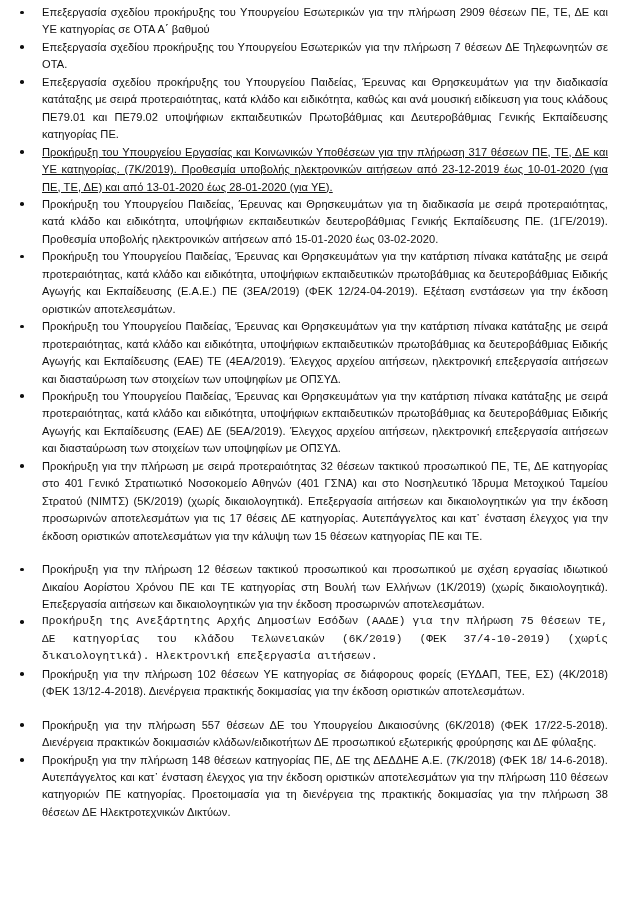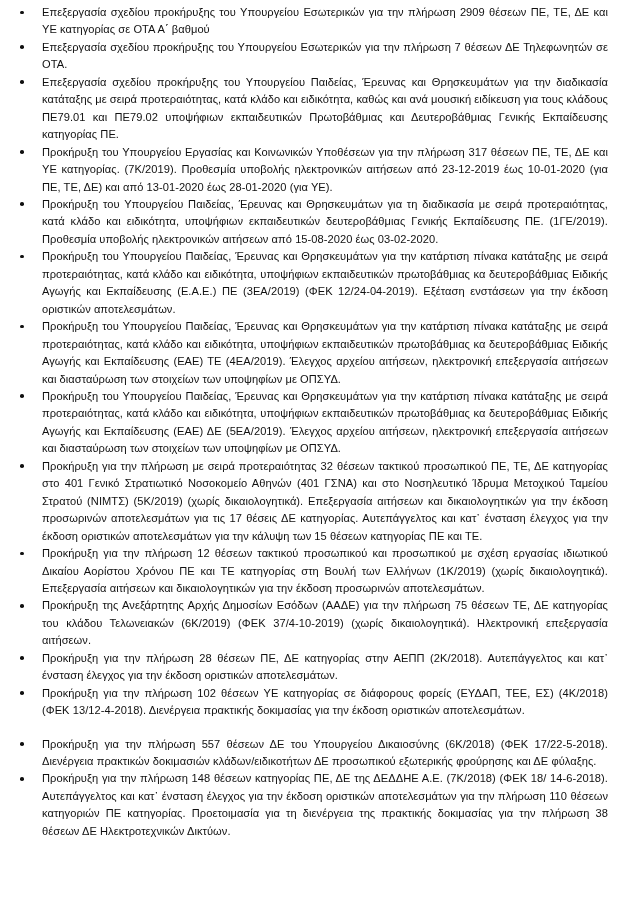--- a/index.html
+++ b/index.html
@@ -70,53 +70,49 @@
       <li class="bullet-item">
         <span class="bullet-marker" style="background: rgb(16, 16, 16);"></span>
         <span class="item-text" style="color: rgb(16, 16, 16);">Επεξεργασία σχεδίου προκήρυξης του Υπουργείου Εσωτερικών για την πλήρωση 7 θέσεων ΔΕ Τηλεφωνητών σε ΟΤΑ.</span>
       </li>
       <li class="bullet-item">
         <span class="bullet-marker" style="background: rgb(16, 16, 16);"></span>
         <span class="item-text" style="color: rgb(16, 16, 16);">Επεξεργασία σχεδίου προκήρυξης του Υπουργείου Παιδείας, Έρευνας και Θρησκευμάτων για την διαδικασία κατάταξης με σειρά προτεραιότητας, κατά κλάδο και ειδικότητα, καθώς και ανά μουσική ειδίκευση για τους κλάδους ΠΕ79.01 και ΠΕ79.02 υποψήφιων εκπαιδευτικών Πρωτοβάθμιας και Δευτεροβάθμιας Γενικής Εκπαίδευσης κατηγορίας ΠΕ.</span>
       </li>
       <li class="bullet-item">
         <span class="bullet-marker" style="background: rgb(16, 16, 16);"></span>
-        <span class="item-text" style="color: rgb(16, 16, 16);">Προκήρυξη του Υπουργείου Εργασίας και Κοινωνικών Υποθέσεων για την πλήρωση 317 θέσεων ΠΕ, ΤΕ, ΔΕ και ΥΕ κατηγορίας. (7Κ/2019). Προθεσμία υποβολής ηλεκτρονικών αιτήσεων από 23-12-2019 έως 10-01-2020 (για ΠΕ, ΤΕ, ΔΕ) και από 13-01-2020 έως 28-01-2020 (για ΥΕ).</span>
+        <span class="item-text" style="color: rgb(16, 16, 16); text-decoration: underline;">Προκήρυξη του Υπουργείου Εργασίας και Κοινωνικών Υποθέσεων για την πλήρωση 317 θέσεων ΠΕ, ΤΕ, ΔΕ και ΥΕ κατηγορίας. (7Κ/2019). Προθεσμία υποβολής ηλεκτρονικών αιτήσεων από 23-12-2019 έως 10-01-2020 (για ΠΕ, ΤΕ, ΔΕ) και από 13-01-2020 έως 28-01-2020 (για ΥΕ).</span>
       </li>
       <li class="bullet-item">
         <span class="bullet-marker" style="background: rgb(16, 16, 16);"></span>
-        <span class="item-text" style="color: rgb(16, 16, 16);">Προκήρυξη του Υπουργείου Παιδείας, Έρευνας και Θρησκευμάτων για τη διαδικασία με σειρά προτεραιότητας, κατά κλάδο και ειδικότητα, υποψήφιων εκπαιδευτικών δευτεροβάθμιας Γενικής Εκπαίδευσης ΠΕ. (1ΓΕ/2019). Προθεσμία υποβολής ηλεκτρονικών αιτήσεων από 15-08-2020 έως 03-02-2020.</span>
+        <span class="item-text" style="color: rgb(16, 16, 16);">Προκήρυξη του Υπουργείου Παιδείας, Έρευνας και Θρησκευμάτων για τη διαδικασία με σειρά προτεραιότητας, κατά κλάδο και ειδικότητα, υποψήφιων εκπαιδευτικών δευτεροβάθμιας Γενικής Εκπαίδευσης ΠΕ. (1ΓΕ/2019). Προθεσμία υποβολής ηλεκτρονικών αιτήσεων από 15-01-2020 έως 03-02-2020.</span>
       </li>
       <li class="bullet-item">
         <span class="bullet-marker" style="background: rgb(16, 16, 16);"></span>
         <span class="item-text" style="color: rgb(16, 16, 16);">Προκήρυξη του Υπουργείου Παιδείας, Έρευνας και Θρησκευμάτων για την κατάρτιση πίνακα κατάταξης με σειρά προτεραιότητας, κατά κλάδο και ειδικότητα, υποψήφιων εκπαιδευτικών πρωτοβάθμιας κα δευτεροβάθμιας Ειδικής Αγωγής και Εκπαίδευσης (Ε.Α.Ε.) ΠΕ (3ΕΑ/2019) (ΦΕΚ 12/24-04-2019). Εξέταση ενστάσεων για την έκδοση οριστικών αποτελεσμάτων.</span>
       </li>
       <li class="bullet-item">
         <span class="bullet-marker" style="background: rgb(16, 16, 16);"></span>
         <span class="item-text" style="color: rgb(16, 16, 16);">Προκήρυξη του Υπουργείου Παιδείας, Έρευνας και Θρησκευμάτων για την κατάρτιση πίνακα κατάταξης με σειρά προτεραιότητας, κατά κλάδο και ειδικότητα, υποψήφιων εκπαιδευτικών πρωτοβάθμιας κα δευτεροβάθμιας Ειδικής Αγωγής και Εκπαίδευσης (ΕΑΕ) ΤΕ (4ΕΑ/2019). Έλεγχος αρχείου αιτήσεων, ηλεκτρονική επεξεργασία αιτήσεων και διασταύρωση των στοιχείων των υποψηφίων με ΟΠΣΥΔ.</span>
       </li>
       <li class="bullet-item">
         <span class="bullet-marker" style="background: rgb(16, 16, 16);"></span>
         <span class="item-text" style="color: rgb(16, 16, 16);">Προκήρυξη του Υπουργείου Παιδείας, Έρευνας και Θρησκευμάτων για την κατάρτιση πίνακα κατάταξης με σειρά προτεραιότητας, κατά κλάδο και ειδικότητα, υποψήφιων εκπαιδευτικών πρωτοβάθμιας κα δευτεροβάθμιας Ειδικής Αγωγής και Εκπαίδευσης (ΕΑΕ) ΔΕ (5ΕΑ/2019). Έλεγχος αρχείου αιτήσεων, ηλεκτρονική επεξεργασία αιτήσεων και διασταύρωση των στοιχείων των υποψηφίων με ΟΠΣΥΔ.</span>
       </li>
       <li class="bullet-item">
         <span class="bullet-marker" style="background: rgb(16, 16, 16);"></span>
         <span class="item-text" style="color: rgb(16, 16, 16);">Προκήρυξη για την πλήρωση με σειρά προτεραιότητας 32 θέσεων τακτικού προσωπικού ΠΕ, ΤΕ, ΔΕ κατηγορίας στο 401 Γενικό Στρατιωτικό Νοσοκομείο Αθηνών (401 ΓΣΝΑ) και στο Νοσηλευτικό Ίδρυμα Μετοχικού Ταμείου Στρατού (ΝΙΜΤΣ) (5Κ/2019) (χωρίς δικαιολογητικά). Επεξεργασία αιτήσεων και δικαιολογητικών για την έκδοση προσωρινών αποτελεσμάτων για τις 17 θέσεις ΔΕ κατηγορίας. Αυτεπάγγελτος και κατ᾽ ένσταση έλεγχος για την έκδοση οριστικών αποτελεσμάτων για την κάλυψη των 15 θέσεων κατηγορίας ΠΕ και ΤΕ.</span>
       </li>
       <li class="bullet-item">
         <span class="bullet-marker" style="background: rgb(16, 16, 16);"></span>
-        <span class="item-text" style="color: rgb(16, 16, 16);">Προκήρυξη για την πλήρωση 12 θέσεων τακτικού προσωπικού και προσωπικού με σχέση εργασίας ιδιωτικού Δικαίου Αορίστου Χρόνου ΠΕ και ΤΕ κατηγορίας στη Βουλή των Ελλήνων (1Κ/2019) (χωρίς δικαιολογητικά). Επεξεργασία αιτήσεων και δικαιολογητικών για την έκδοση προσωρινών αποτελεσμάτων.</span>
+        <span class="item-text" style="color: rgb(16, 16, 16); margin-top: 16px;">Προκήρυξη για την πλήρωση 12 θέσεων τακτικού προσωπικού και προσωπικού με σχέση εργασίας ιδιωτικού Δικαίου Αορίστου Χρόνου ΠΕ και ΤΕ κατηγορίας στη Βουλή των Ελλήνων (1Κ/2019) (χωρίς δικαιολογητικά). Επεξεργασία αιτήσεων και δικαιολογητικών για την έκδοση προσωρινών αποτελεσμάτων.</span>
       </li>
       <li class="bullet-item">
         <span class="bullet-marker" style="background: rgb(16, 16, 16);"></span>
-        <span class="item-text" style="color: rgb(16, 16, 16);">Προκήρυξη της Ανεξάρτητης Αρχής Δημοσίων Εσόδων (ΑΑΔΕ) για την πλήρωση 75 θέσεων ΤΕ, ΔΕ κατηγορίας του κλάδου Τελωνειακών (6Κ/2019) (ΦΕΚ 37/4-10-2019) (χωρίς δικαιολογητικά). Ηλεκτρονική επεξεργασία αιτήσεων.</span>
-      </li>
-      <li class="bullet-item">
-        <span class="bullet-marker" style="background: rgb(16, 16, 16);"></span>
-        <span class="item-text" style="color: rgb(16, 16, 16);">Προκήρυξη για την πλήρωση 28 θέσεων ΠΕ, ΔΕ κατηγορίας στην ΑΕΠΠ (2Κ/2018). Αυτεπάγγελτος και κατ᾽ ένσταση έλεγχος για την έκδοση οριστικών αποτελεσμάτων.</span>
+        <span class="item-text" style="color: rgb(16, 16, 16); font-family: Liberation Mono, monospace;">Προκήρυξη της Ανεξάρτητης Αρχής Δημοσίων Εσόδων (ΑΑΔΕ) για την πλήρωση 75 θέσεων ΤΕ, ΔΕ κατηγορίας του κλάδου Τελωνειακών (6Κ/2019) (ΦΕΚ 37/4-10-2019) (χωρίς δικαιολογητικά). Ηλεκτρονική επεξεργασία αιτήσεων.</span>
       </li>
       <li class="bullet-item">
         <span class="bullet-marker" style="background: rgb(16, 16, 16);"></span>
         <span class="item-text" style="color: rgb(16, 16, 16);">Προκήρυξη για την πλήρωση 102 θέσεων ΥΕ κατηγορίας σε διάφορους φορείς (ΕΥΔΑΠ, ΤΕΕ, ΕΣ) (4Κ/2018) (ΦΕΚ 13/12-4-2018). Διενέργεια πρακτικής δοκιμασίας για την έκδοση οριστικών αποτελεσμάτων.</span>
       </li>
       <li class="bullet-item">
         <span class="bullet-marker" style="background: rgb(16, 16, 16);"></span>
         <span class="item-text" style="color: rgb(16, 16, 16); margin-top: 16px;">Προκήρυξη για την πλήρωση 557 θέσεων ΔΕ του Υπουργείου Δικαιοσύνης (6Κ/2018) (ΦΕΚ 17/22-5-2018). Διενέργεια πρακτικών δοκιμασιών κλάδων/ειδικοτήτων ΔΕ προσωπικού εξωτερικής φρούρησης και ΔΕ φύλαξης.</span>
       </li>
       <li class="bullet-item">

